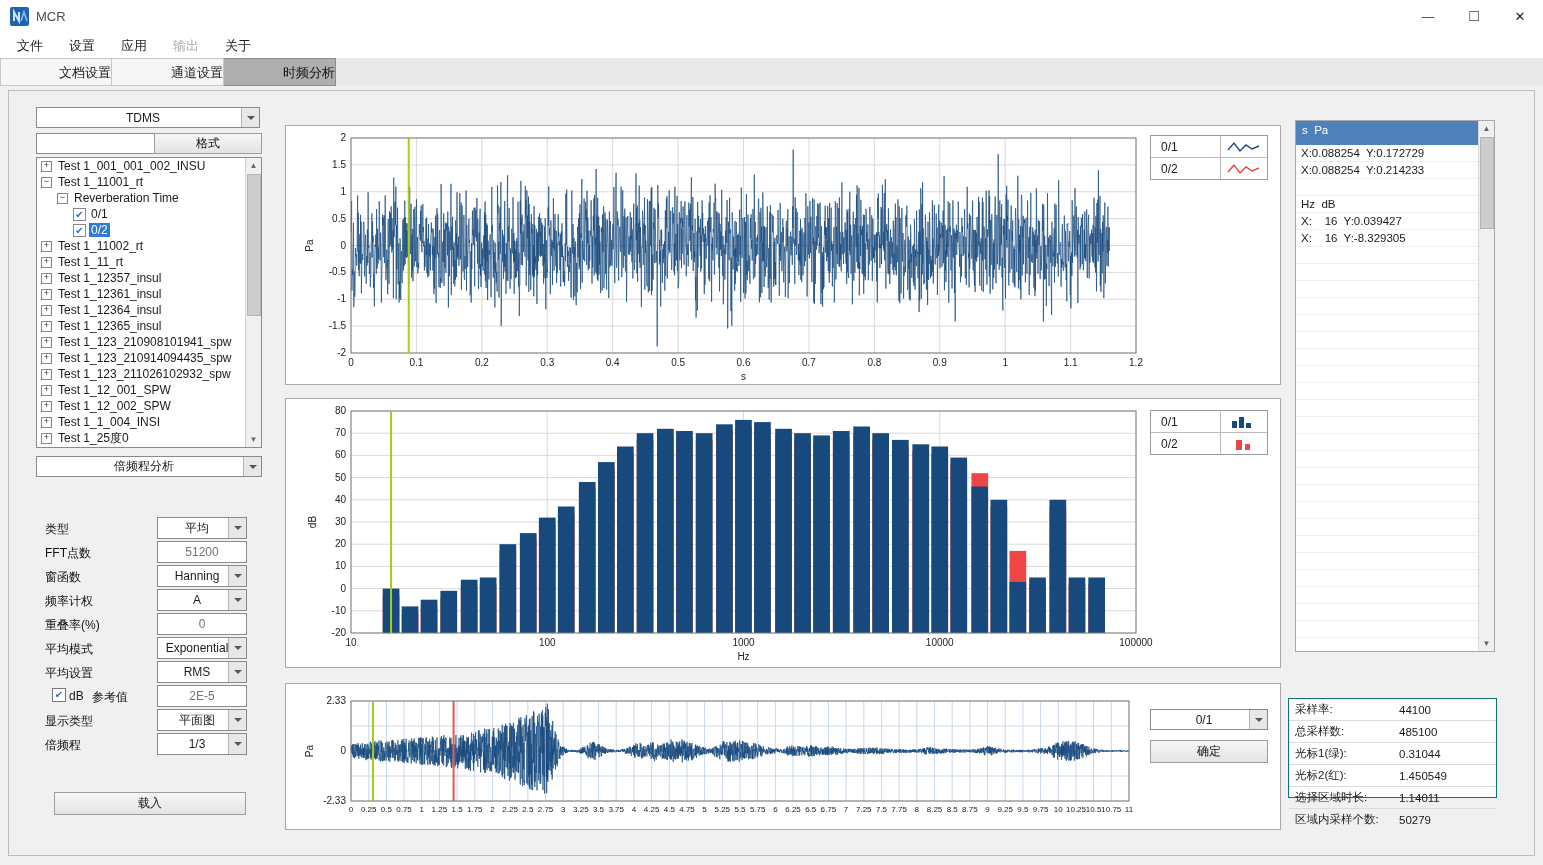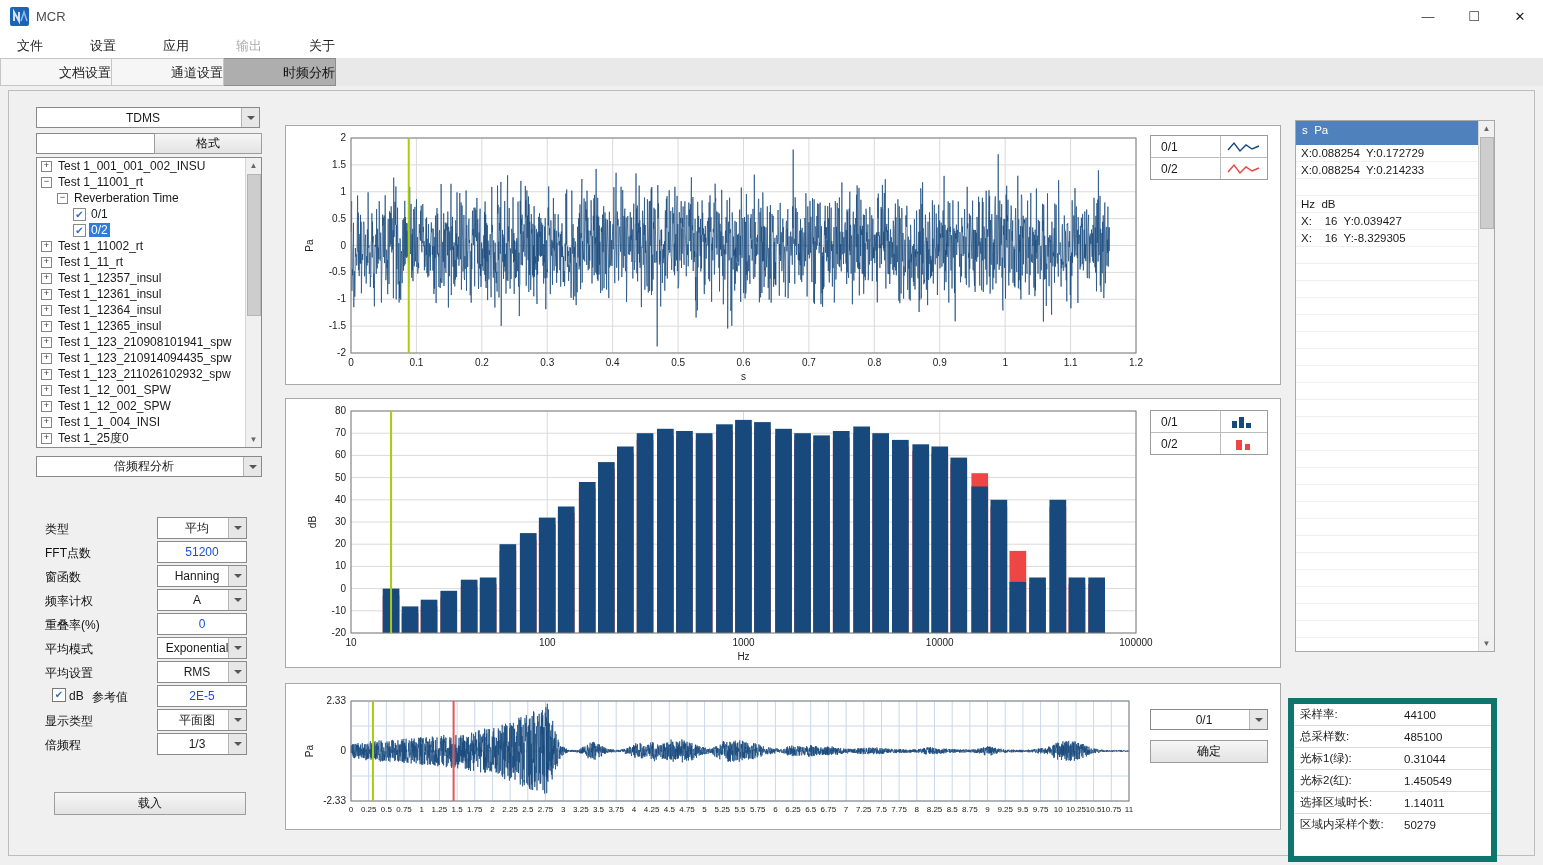--- a/index.html
+++ b/index.html
@@ -11,40 +11,40 @@
   
   #titlebar{left:0;top:0;width:1543px;height:33px;background:#ffffff;}
   #logo{left:10px;top:7px;width:19px;height:19px;}
   #title-text{left:36px;top:9px;font-size:13px;color:#4d4d4d;}
   #win-controls{right:0;top:0;height:33px;display:flex;}
   .win-btn{width:46px;height:33px;display:flex;align-items:center;justify-content:center;
            font-size:13px;color:#444;}
   .win-btn.close{color:#222;}
 
   
-  #menubar{left:0;top:33px;width:1543px;height:25px;background:#ffffff;display:flex;align-items:center;padding-left:4px;gap:21px;}
+  #menubar{left:0;top:33px;width:1543px;height:25px;background:#ffffff;display:flex;align-items:center;padding-left:4px;}
   .menu-item{padding:0 13px;font-size:13px;color:#1f1f1f;}
   .menu-item.disabled{color:#adadad;}
 
   
   #tabbar{left:0;top:58px;width:1543px;height:28px;background:#e9e9e9;display:flex;}
   .tab{width:112px;height:28px;line-height:27px;text-align:right;font-size:13px;
        background:#f6f6f6;border:1px solid #c6c6c6;border-left:none;box-sizing:border-box;color:#222;}
   .tab:first-child{border-left:1px solid #c6c6c6;}
   .tab.active{background:#aeaeae;border-color:#8d8d8d;color:#111;}
 
   #outer-frame{left:8px;top:90px;width:1527px;height:766px;border:1px solid #bdbdbd;}
 
   
   .ctl-select{border:1px solid #8a8a8a;background:#fff;display:flex;align-items:stretch;font-size:12px;}
   .sel-val{flex:1;display:flex;align-items:center;justify-content:center;overflow:hidden;white-space:nowrap;margin-left:8px;}
   .sel-btn{width:17px;background:#e7e7e7;border-left:1px solid #b5b5b5;display:flex;align-items:center;justify-content:center;}
   .tri{width:0;height:0;border-left:4px solid transparent;border-right:4px solid transparent;border-top:4px solid #555;}
   .txt-input{border:1px solid #8a8a8a;background:#fff;font-size:12px;text-align:center;
-             font-family:"Liberation Sans","DejaVu Sans",sans-serif;padding:0;outline:none;color:#1d4ed8;}
+             font-family:"Liberation Sans","DejaVu Sans",sans-serif;padding:0;outline:none;color:#737373;}
   .btn{border:1px solid #9d9d9d;background:linear-gradient(#f6f6f6,#e3e3e3);font-size:12px;
        display:flex;align-items:center;justify-content:center;color:#111;}
 
   
   #fmt-select{left:36px;top:107px;width:224px;height:21px;}
   #filter-input{left:36px;top:133px;width:119px;height:21px;}
   #format-btn{left:154px;top:133px;width:108px;height:21px;}
   #tree{left:36px;top:157px;width:226px;height:291px;background:#fff;border:1px solid #8a8a8a;overflow:hidden;}
   .tree-row{height:16px;display:flex;align-items:center;font-size:12px;white-space:nowrap;}
   .expander{width:9px;height:9px;border:1px solid #848484;background:#fff;font-size:9px;line-height:7px;
@@ -90,21 +90,21 @@
 
   
   #results{left:1295px;top:120px;width:200px;height:532px;background:#fff;border:1px solid #a9a9a9;}
   #results-header{height:24px;line-height:18px;background:#4f81bd;color:#fff;font-size:11.5px;
                   padding-left:6px;width:183px;box-sizing:border-box;white-space:pre;}
   .res-row{height:17px;line-height:17px;font-size:11.5px;padding-left:5px;white-space:pre;
            border-bottom:1px solid #f0f0f0;width:183px;box-sizing:border-box;overflow:hidden;}
   #res-scroll{position:absolute;right:0;top:0;bottom:0;width:15px;background:#f1f1f1;border-left:1px solid #d5d5d5;}
 
   
-  #info{left:1288px;top:698px;width:209px;height:164px;background:#fff;border:6px solid #0f766e;}
+  #info{left:1288px;top:698px;width:209px;height:100px;background:#fff;border:1px solid #0f766e;}
   .info-row{height:21px;display:flex;align-items:center;border-bottom:1px solid #dcdcdc;font-size:11.5px;}
   .info-row:last-child{border-bottom:none;}
   .info-label{width:104px;padding-left:6px;flex:none;}
   .info-value{flex:1;}
 </style>
 </head>
 <body>
 
 <div id="titlebar" class="abs">
   <svg id="logo" class="abs" viewBox="0 0 19 19">

